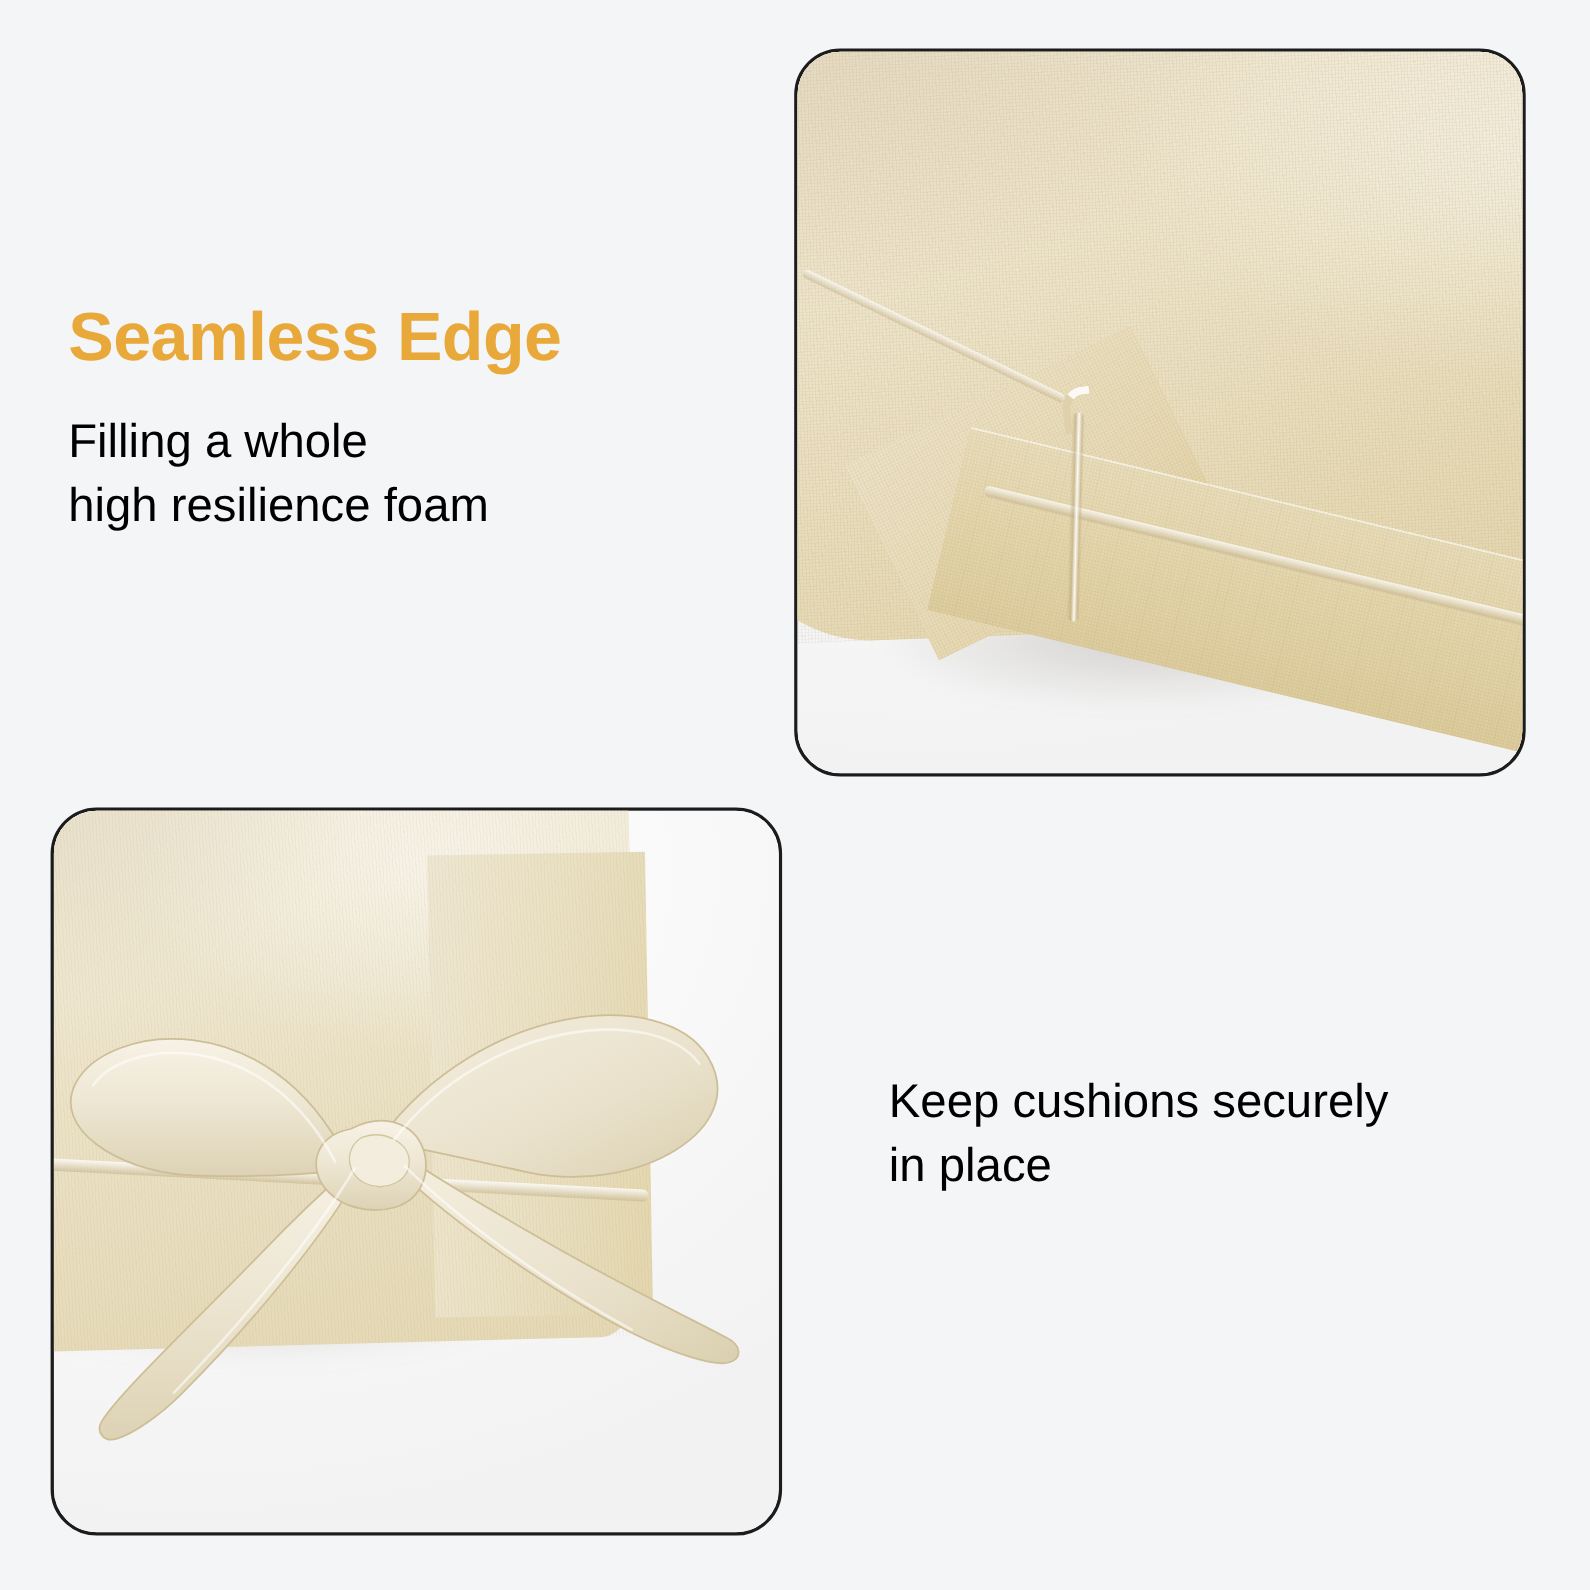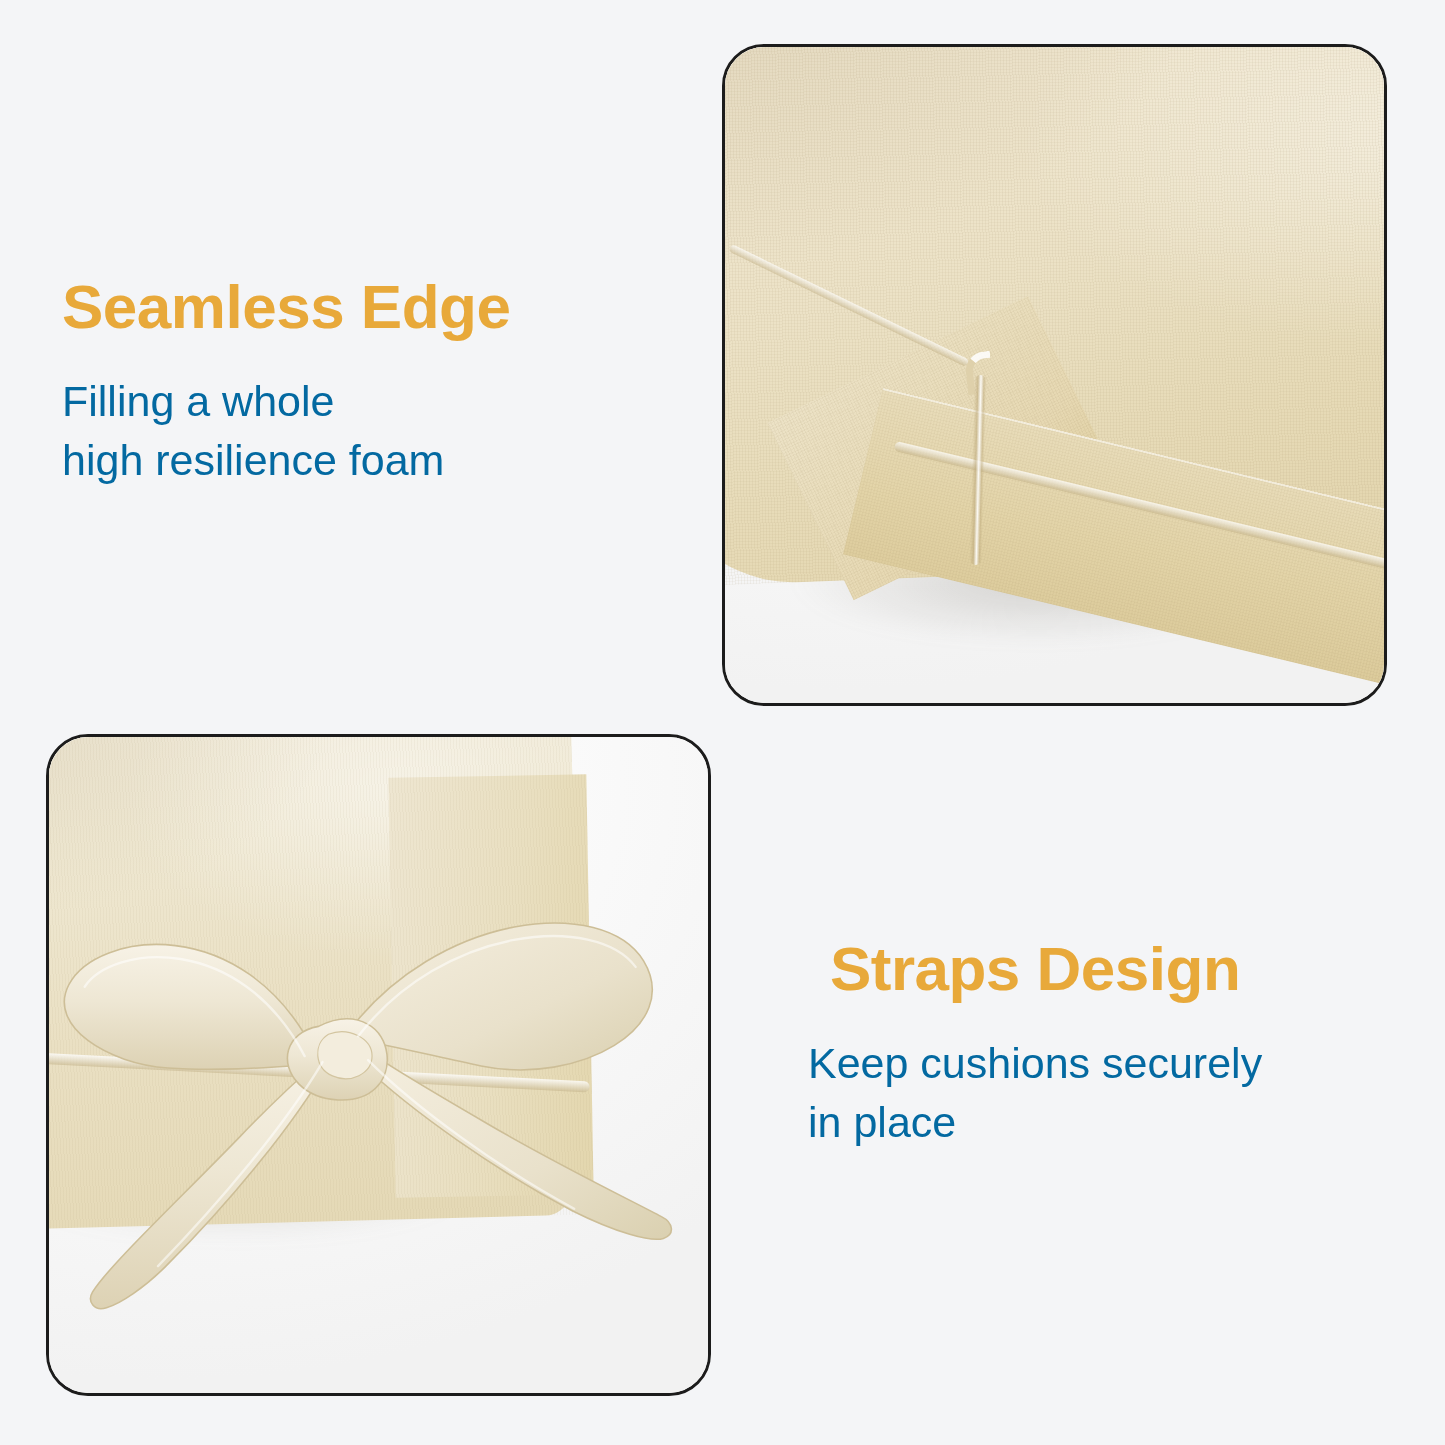--- a/index.html
+++ b/index.html
@@ -21,21 +21,21 @@
     font-weight:bold;
     letter-spacing:-0.5px;
     line-height:1.0;
     white-space:nowrap;
     text-align:center;
   }
   .body-text {
     font-size:43px;
     font-weight:normal;
     line-height:1.38;
-    color:#0369a1;
+    color:#000000;
     white-space:pre-line;
   }
 
   #block-seamless { left:62px; top:276px; }
   #block-seamless .body-text { margin-top:34px; }
 
   #block-straps { left:808px; top:938px; }
   #block-straps .body-text { margin-top:34px; }
 
   
@@ -296,18 +296,17 @@
     </div>
   </div>
 
   <div class="text-block" id="block-seamless">
     <div class="heading" style="color:#e8a93a">Seamless Edge</div>
     <div class="body-text">Filling a whole
 high resilience foam</div>
   </div>
 
   <div class="text-block" id="block-straps">
-    <div class="heading" style="color:#e8a93a">Straps Design</div>
     <div class="body-text">Keep cushions securely
 in place</div>
   </div>
 
 </div>
 
 </body></html>

